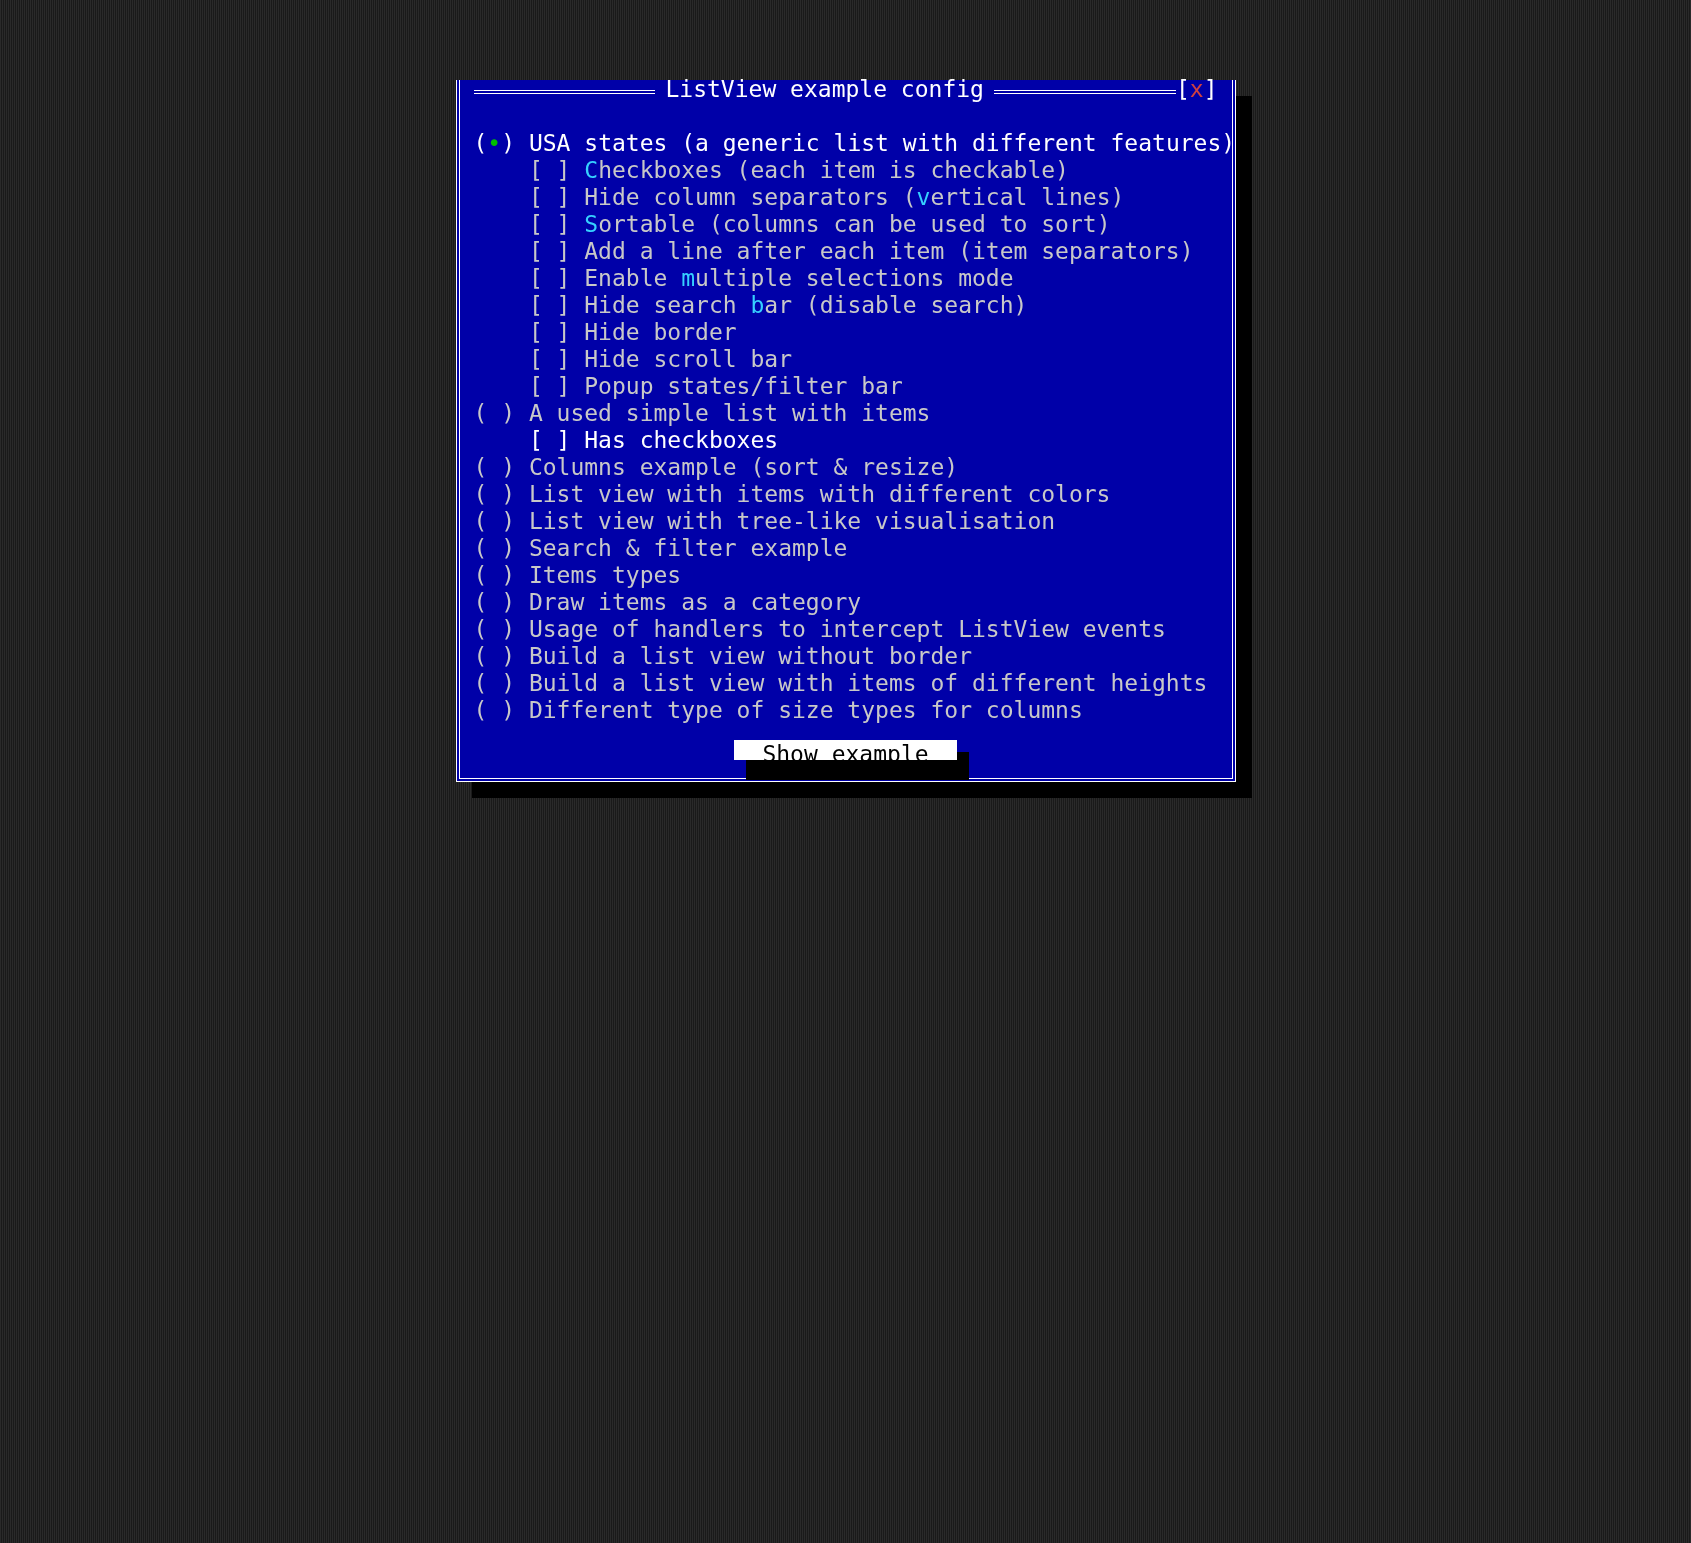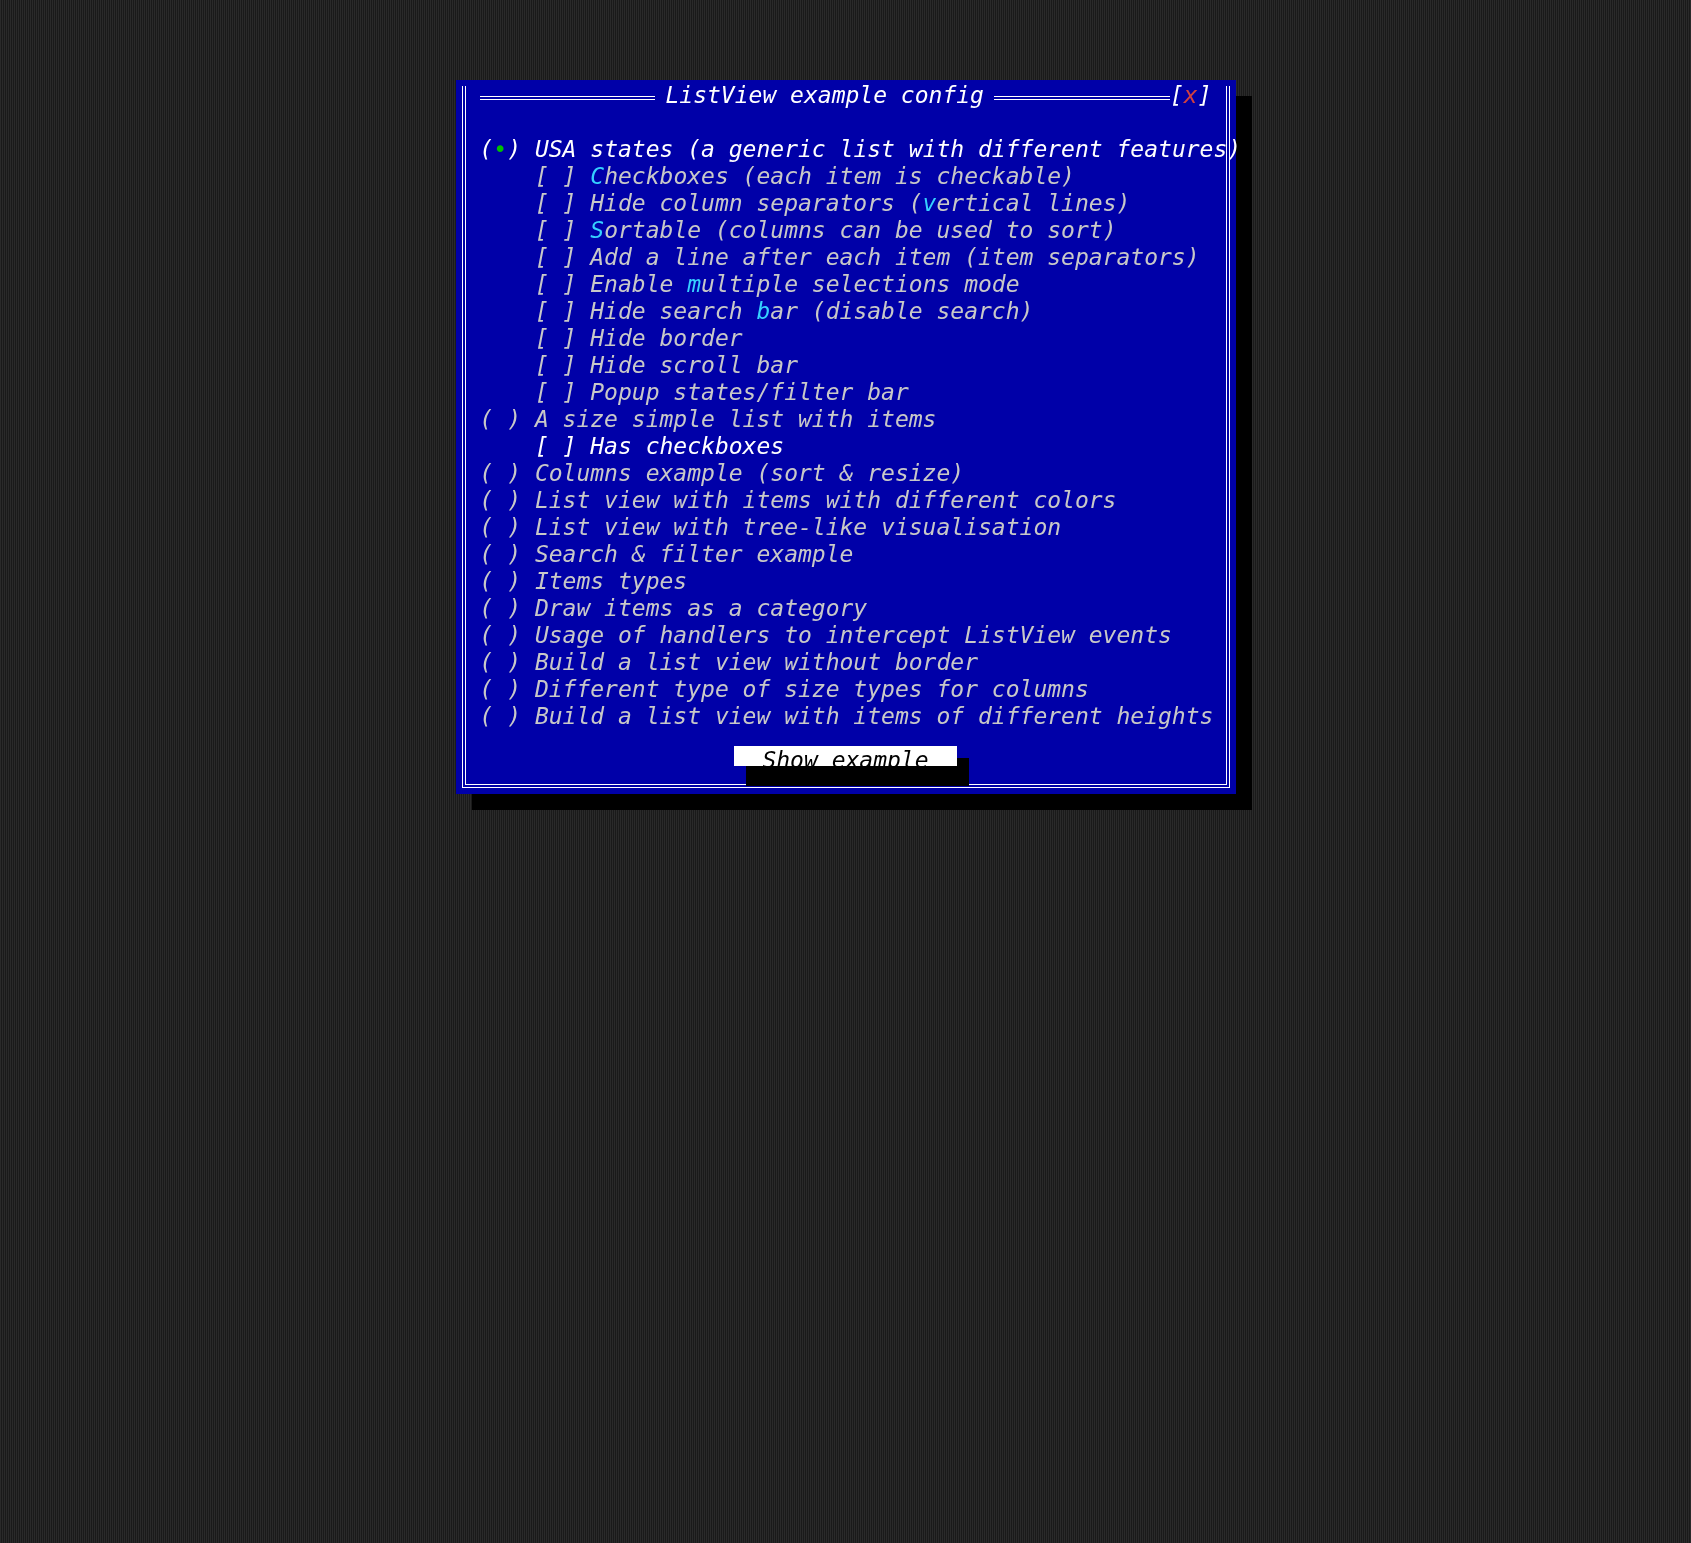--- a/index.html
+++ b/index.html
@@ -20,24 +20,22 @@
     justify-content: center;
   }
   .mono { font-family: inherit; }
   .dialog-wrap {
     position: relative;
     margin-top: 80px;
     width: 780px;
   }
   .dialog {
     background: #0000a8;
-    padding: 6px;
     position: relative;
     z-index: 2;
-    font-style: italic;
   }
   .dialog-inner {
     border: 4px double #fff;
     border-top: none;
     padding: 10px 14px 18px 14px;
     position: relative;
   }
   .titlebar {
     position: relative;
     height: 14px;
@@ -133,32 +131,32 @@
           <div class="row mono selected">(<span class="bullet">•</span>) USA states (a generic list with different features)</div>
           <div class="row mono">    [ ] <span class="hot">C</span>heckboxes (each item is checkable)</div>
           <div class="row mono">    [ ] Hide column separators (<span class="hot">v</span>ertical lines)</div>
           <div class="row mono">    [ ] <span class="hot">S</span>ortable (columns can be used to sort)</div>
           <div class="row mono">    [ ] Add a line after each item (item separators)</div>
           <div class="row mono">    [ ] Enable <span class="hot">m</span>ultiple selections mode</div>
           <div class="row mono">    [ ] Hide search <span class="hot">b</span>ar (disable search)</div>
           <div class="row mono">    [ ] Hide border</div>
           <div class="row mono">    [ ] Hide scroll bar</div>
           <div class="row mono">    [ ] Popup states/filter bar</div>
-          <div class="row mono">( ) A size simple list with items</div>
+          <div class="row mono">( ) A used simple list with items</div>
           <div class="row mono disabled">    [ ] Has checkboxes</div>
           <div class="row mono">( ) Columns example (sort &amp; resize)</div>
           <div class="row mono">( ) List view with items with different colors</div>
           <div class="row mono">( ) List view with tree-like visualisation</div>
           <div class="row mono">( ) Search &amp; filter example</div>
           <div class="row mono">( ) Items types</div>
           <div class="row mono">( ) Draw items as a category</div>
           <div class="row mono">( ) Usage of handlers to intercept ListView events</div>
           <div class="row mono">( ) Build a list view without border</div>
+          <div class="row mono">( ) Build a list view with items of different heights</div>
           <div class="row mono">( ) Different type of size types for columns</div>
-          <div class="row mono">( ) Build a list view with items of different heights</div>
         </div>
 
       <div class="button-wrap">
         <div class="button-shadow" id="btn-shadow" style="width: 222.172px;"></div>
         <div class="button mono" id="show-btn">
           <span>Show example</span>
         </div>
       </div>
     </div>
   </div>

